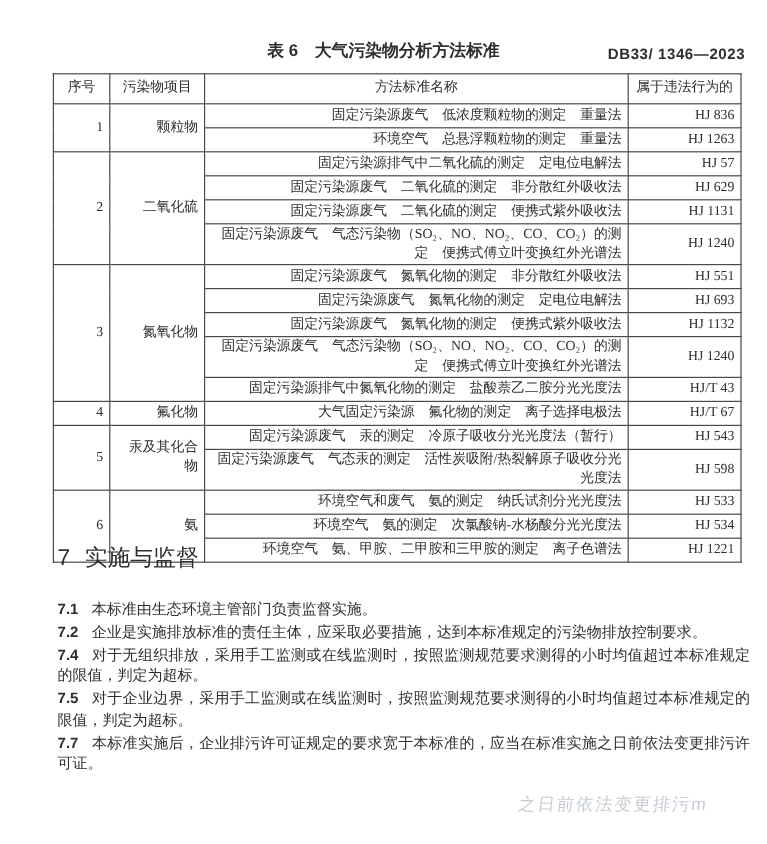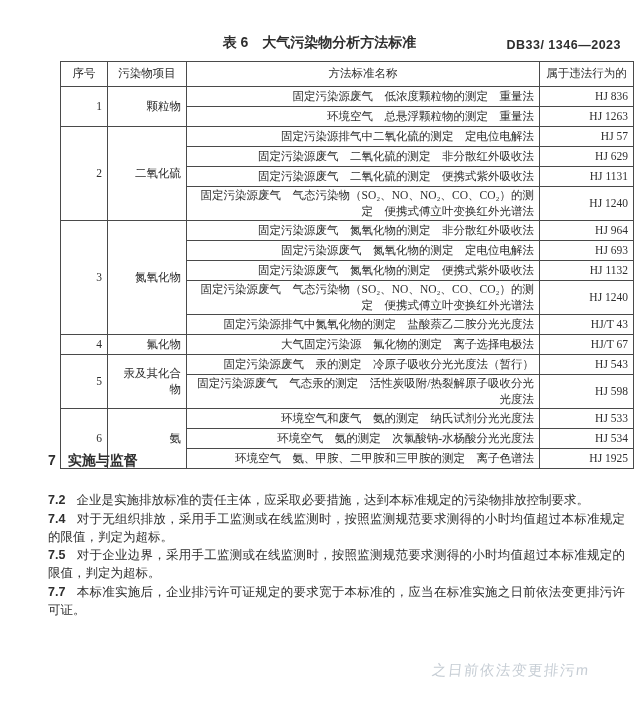--- a/index.html
+++ b/index.html
@@ -26,21 +26,21 @@
     top: 34px; left: 0;
     width: 639px;
     text-align: center;
     font-family: "Liberation Sans", "DejaVu Sans", sans-serif;
     font-weight: 700;
     font-size: 14px;
     color: #2e2e2e;
   }
   .std-table {
     position: absolute;
-    top: 61px; left: 60px;
+    top: 61px; left: 44px;
     width: 573px;
     border-collapse: collapse;
     table-layout: fixed;
     border: 1.5px solid #3a3a3a;
   }
   .std-table td, .std-table th {
     border: 1px solid #4a4a4a;
     font-size: 11.5px;
     font-weight: 400;
     color: #2e2e2e;
@@ -53,22 +53,22 @@
   .c-no, .c-pol, .c-code { text-align: center; }
   .c-name { text-align: left; height: 20px; }
   .c-code { font-family: "Liberation Serif", "DejaVu Serif", serif; }
   .section {
     position: absolute;
     top: 452px; left: 48px;
     width: 577px;
   }
   .section-heading {
     font-family: "Liberation Sans", "DejaVu Sans", sans-serif;
-    font-weight: 700;
-    font-size: 14px;
+    font-weight: 400;
+    font-size: 19px;
     color: #2e2e2e;
     margin-bottom: 22px;
   }
   .section-heading .h-no { margin-right: 12px; }
   .clause {
     font-size: 12.5px;
     line-height: 1.42;
     text-align: justify;
     margin-bottom: 1px;
     color: #2e2e2e;
@@ -143,21 +143,21 @@
     </tr>
     <tr>
       <td class="c-name">固定污染源废气　气态污染物（SO₂、NO、NO₂、CO、CO₂）的测定　便携式傅立叶变换红外光谱法</td>
       <td class="c-code">HJ 1240</td>
     </tr>
 
     <tr>
       <td class="c-no" rowspan="5">3</td>
       <td class="c-pol" rowspan="5">氮氧化物</td>
       <td class="c-name">固定污染源废气　氮氧化物的测定　非分散红外吸收法</td>
-      <td class="c-code">HJ 964</td>
+      <td class="c-code">HJ 551</td>
     </tr>
     <tr>
       <td class="c-name">固定污染源废气　氮氧化物的测定　定电位电解法</td>
       <td class="c-code">HJ 693</td>
     </tr>
     <tr>
       <td class="c-name">固定污染源废气　氮氧化物的测定　便携式紫外吸收法</td>
       <td class="c-code">HJ 1132</td>
     </tr>
     <tr>
@@ -192,30 +192,33 @@
       <td class="c-pol" rowspan="3">氨</td>
       <td class="c-name">环境空气和废气　氨的测定　纳氏试剂分光光度法</td>
       <td class="c-code">HJ 533</td>
     </tr>
     <tr>
       <td class="c-name">环境空气　氨的测定　次氯酸钠-水杨酸分光光度法</td>
       <td class="c-code">HJ 534</td>
     </tr>
     <tr>
       <td class="c-name">环境空气　氨、甲胺、二甲胺和三甲胺的测定　离子色谱法</td>
-      <td class="c-code">HJ 1925</td>
+      <td class="c-code">HJ 1221</td>
     </tr>
   </tbody>
 </table>
 
 <div class="section">
   <div class="section-heading">
     <span class="h-no">7</span><span>实施与监督</span>
   </div>
   <p class="clause">
+    <span class="clause-no">7.1</span><span>本标准由生态环境主管部门负责监督实施。</span>
+  </p>
+  <p class="clause">
     <span class="clause-no">7.2</span><span>企业是实施排放标准的责任主体，应采取必要措施，达到本标准规定的污染物排放控制要求。</span>
   </p>
   <p class="clause">
     <span class="clause-no">7.4</span><span>对于无组织排放，采用手工监测或在线监测时，按照监测规范要求测得的小时均值超过本标准规定的限值，判定为超标。</span>
   </p>
   <p class="clause">
     <span class="clause-no">7.5</span><span>对于企业边界，采用手工监测或在线监测时，按照监测规范要求测得的小时均值超过本标准规定的限值，判定为超标。</span>
   </p>
   <p class="clause">
     <span class="clause-no">7.7</span><span>本标准实施后，企业排污许可证规定的要求宽于本标准的，应当在标准实施之日前依法变更排污许可证。</span>

